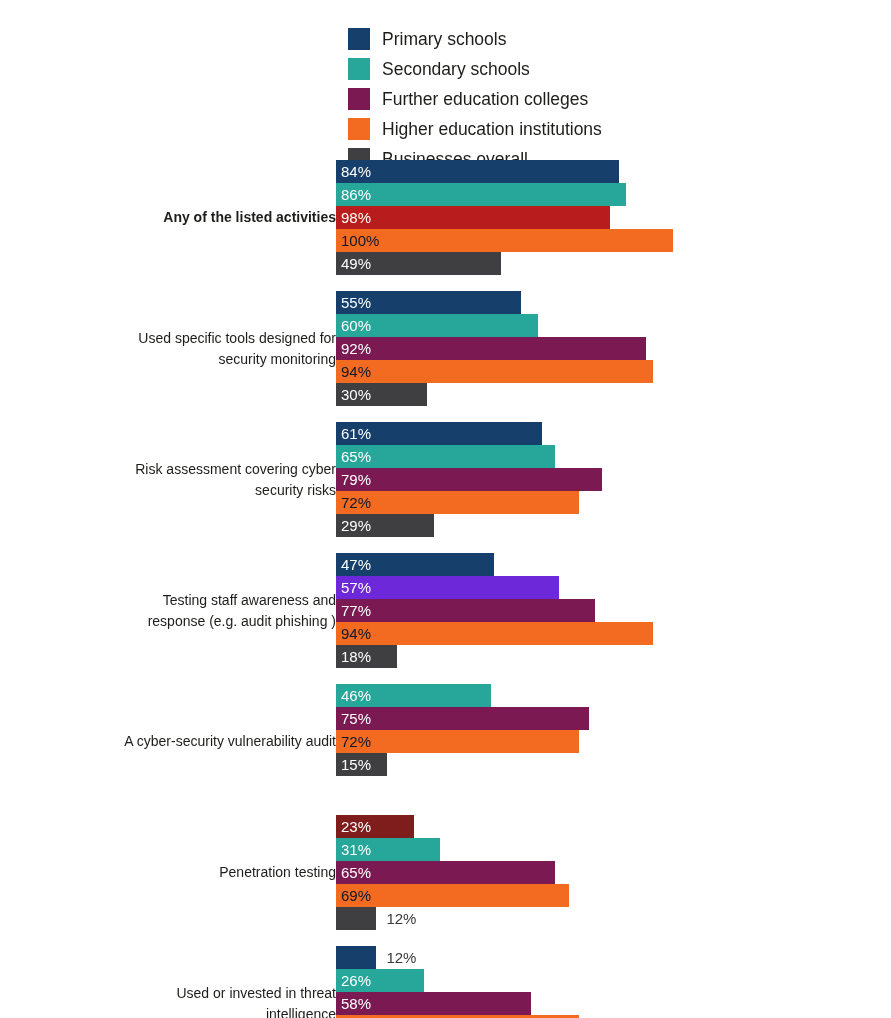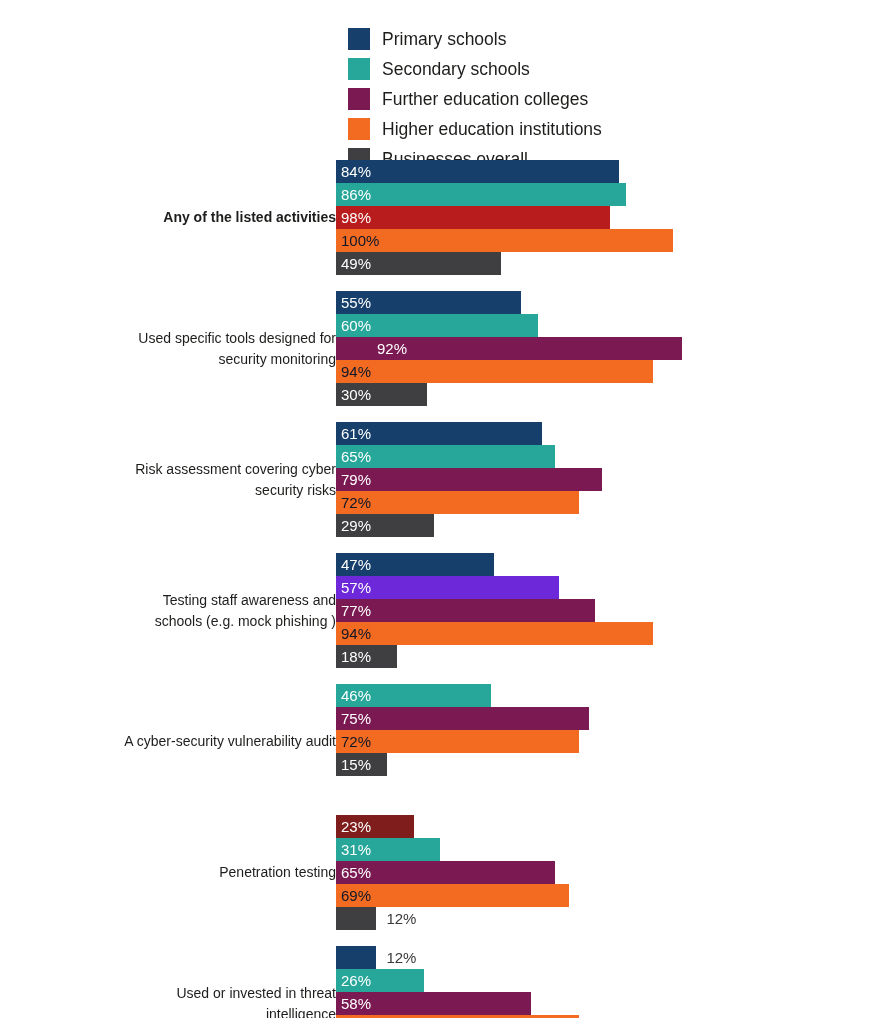--- a/index.html
+++ b/index.html
@@ -181,21 +181,21 @@
             <div class="bar" style="width: 185.35px; background: rgb(22, 64, 107);">
               <span class="bar-value inside-light">55%</span>
             </div>
           </div>
           <div class="bar-row">
             <div class="bar" style="width: 202.2px; background: rgb(39, 166, 154);">
               <span class="bar-value inside-light">60%</span>
             </div>
           </div>
           <div class="bar-row">
-            <div class="bar" style="width: 310.04px; background: rgb(123, 26, 82); padding-left: 36px;">
+            <div class="bar" style="width: 310.04px; background: rgb(123, 26, 82);">
               <span class="bar-value inside-light">92%</span>
             </div>
           </div>
           <div class="bar-row">
             <div class="bar" style="width: 316.78px; background: rgb(242, 107, 33);">
               <span class="bar-value inside-dark">94%</span>
             </div>
           </div>
           <div class="bar-row">
             <div class="bar" style="width: 91px; background: rgb(63, 63, 65);">
@@ -233,21 +233,21 @@
           <div class="bar-row">
             <div class="bar" style="width: 97.73px; background: rgb(63, 63, 65);">
               <span class="bar-value inside-light">29%</span>
             </div>
           </div>
         </div>
       </div>
       <div class="group">
         <div class="group-label">
           <div>Testing staff awareness and</div>
-          <div>schools (e.g. mock phishing )</div>
+          <div>response (e.g. audit phishing )</div>
         </div>
         <div class="bars">
           <div class="bar-row">
             <div class="bar" style="width: 158.39px; background: rgb(22, 64, 107);">
               <span class="bar-value inside-light">47%</span>
             </div>
           </div>
           <div class="bar-row">
             <div class="bar" style="width: 223px; background: #6d28d9;">
               <span class="bar-value inside-light">57%</span>

